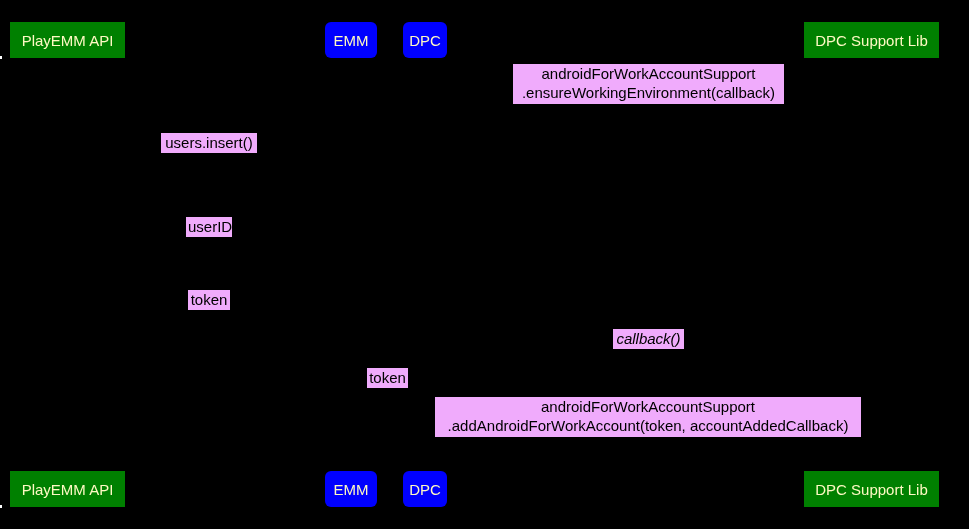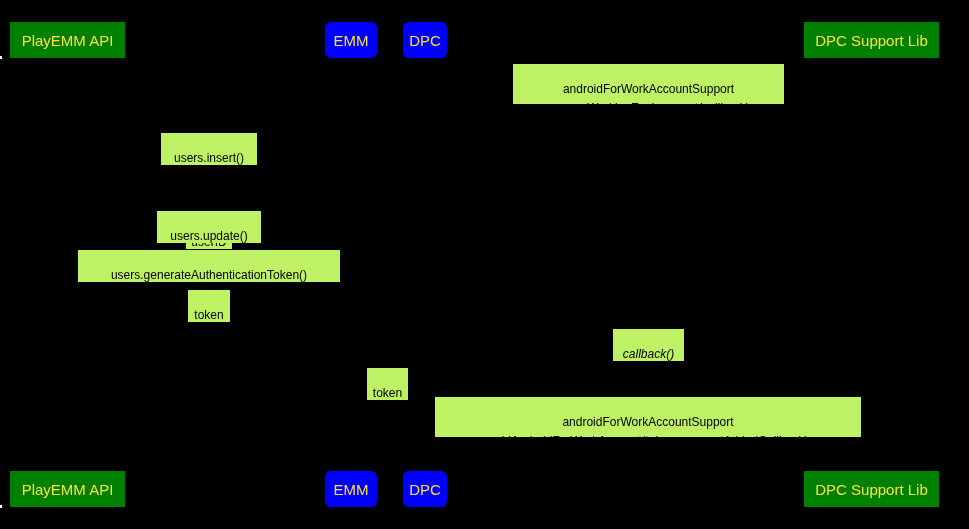--- a/index.html
+++ b/index.html
@@ -26,41 +26,41 @@
     background: #000000;
   }
 
   
   .participant-box {
     position: absolute;
     box-sizing: border-box;
     display: flex;
     align-items: center;
     justify-content: center;
-    color: #fde047;
+    color: #fef9c3;
     font-size: 15px;
     line-height: 1;
     letter-spacing: 0px;
     white-space: nowrap;
     user-select: none;
   }
   .participant-box.green { background: #008000; }
   .participant-box.blue  { background: #0000ff; border-radius: 6px; }
 
   
   .message-label {
     position: absolute;
     box-sizing: border-box;
-    background: #bef264;
+    background: #f0abfc;
     color: #000000;
-    font-size: 12px;
+    font-size: 15px;
     line-height: 19px;
     text-align: center;
     white-space: pre;
-    padding: 16px 2px;
+    padding: 0 2px;
     user-select: none;
   }
 
   
   .lifeline {
     position: absolute;
     width: 1px;
     background: #000000;
   }
   .message-arrow {
@@ -102,23 +102,21 @@
 
   <div class="participant-box green" style="left:804px; top:22px; width:135px; height:36px;">DPC Support Lib</div>
 
   <div class="message-label" style="left:513px; top:64px; width:271px; height:40px;">androidForWorkAccountSupport
 .ensureWorkingEnvironment(callback)</div>
 
   <div class="message-label" style="left:161px; top:133px; width:96px; height:20px;">users.insert()</div>
 
   <div class="message-label" style="left:186px; top:172px; width:46px; height:20px;margin-top:45px;">userID</div>
 
-  <div class="message-label" style="left:157px; top:211px; width:104px; height:20px;">users.update()</div>
 
-  <div class="message-label" style="left:78px; top:250px; width:262px; height:20px;">users.generateAuthenticationToken()</div>
 
   <div class="message-label" style="left:188px; top:290px; width:42px; height:20px;">token</div>
 
   <div class="message-label" style="left:613px; top:329px; width:71px; height:20px;font-style:italic;">callback()</div>
 
   <div class="message-label" style="left:367px; top:368px; width:41px; height:20px;">token</div>
 
   <div class="message-label" style="left:435px; top:397px; width:426px; height:40px;">androidForWorkAccountSupport
 .addAndroidForWorkAccount(token, accountAddedCallback)</div>
 

